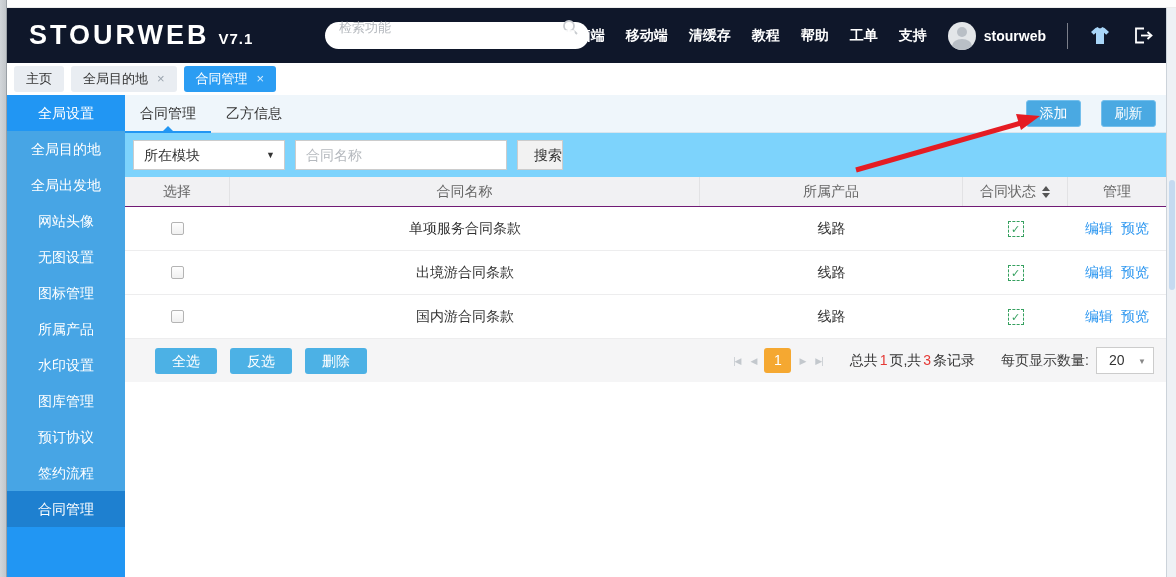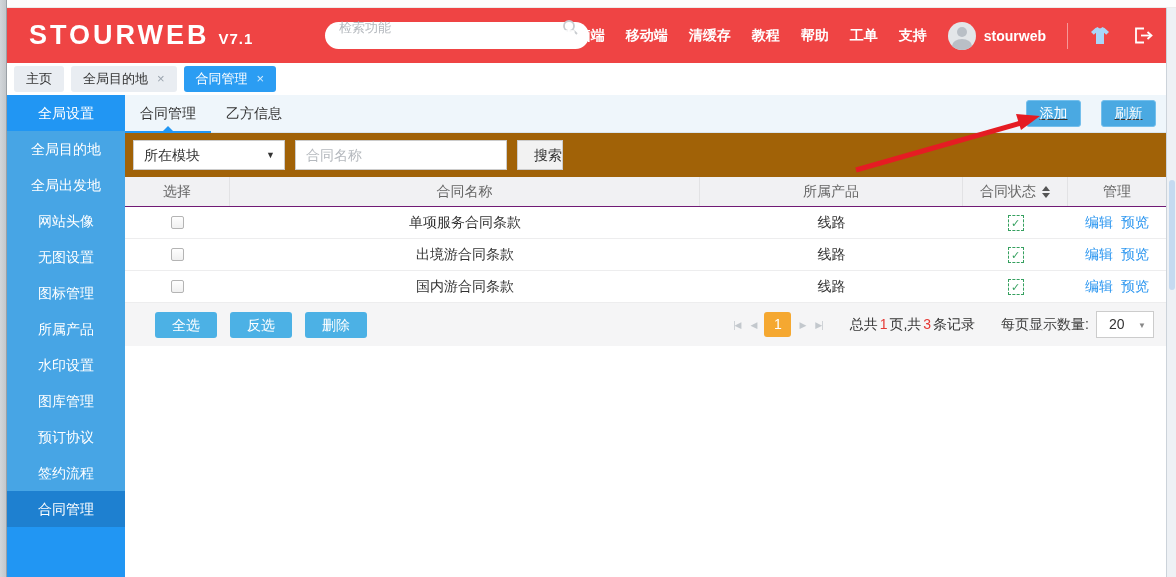--- a/index.html
+++ b/index.html
@@ -11,21 +11,21 @@
   }
   
   .frame-top { position:absolute; left:0; top:0; width:1176px; height:8px; background:#fdfdfd; border-bottom:1px solid #ececec; }
   .frame-left { position:absolute; left:0; top:0; width:7px; height:577px;
     background:linear-gradient(90deg,#d2d6da,#c3c7cb); border-right:1px solid #9aa0a6; }
   .frame-right { position:absolute; left:1166px; top:8px; width:10px; height:569px;
     background:#eef1f5; border-left:1px solid #ccd3da; }
   .frame-right .thumb { position:absolute; left:2px; top:172px; width:6px; height:110px; background:#c5daf0; border-radius:3px; }
 
   
-  .app-header { position:absolute; left:7px; top:8px; width:1159px; height:61px; background:#ef4444; }
+  .app-header { position:absolute; left:7px; top:8px; width:1159px; height:61px; background:#0f172a; }
   .logo-wrap { position:absolute; left:22px; top:0; height:55px; display:flex; align-items:center; color:#fff; }
   .logo { font-size:27px; font-weight:700; letter-spacing:3px; }
   .logo-version { font-size:15px; font-weight:600; letter-spacing:1px; margin-left:9px; margin-top:6px;text-align:center; }
   .hdr-search { position:absolute; left:318px; top:14px; width:264px; height:27px; background:#fff; border-radius:14px; display:flex; align-items:center; padding:0 10px 16px 14px; }
   .hdr-search input { flex:1; border:none; outline:none; font-size:13px; color:#555; background:transparent; font-family:inherit; }
   .hdr-search input::placeholder { color:#b5b9be; }
   .hdr-right { position:absolute; right:12px; top:0; height:55px; display:flex; align-items:center; gap:21px; }
   .hdr-link { color:#fff; font-size:14px; font-weight:600; cursor:pointer; white-space:nowrap; }
   .hdr-user { display:flex; align-items:center; gap:8px; }
   .avatar { width:28px; height:28px; border-radius:50%; background:#e3e6e9; position:relative; overflow:hidden; }
@@ -49,36 +49,36 @@
   .side-item.active { background:#1e80d0; }
 
   
   .main { position:absolute; left:125px; top:95px; width:1041px; height:482px; background:#fff; }
 
   .content-tabs { position:relative; height:38px; background:#eff6fb; border-bottom:1px solid #d9e5ee; display:flex; }
   .ctab { position:relative; padding:0 15px; line-height:37px; font-size:14px; color:#333; cursor:pointer; }
   .ctab.active .underline { position:absolute; left:0; right:0; bottom:-1px; height:2px; background:#2196f3; }
   .ctab.active .pointer { position:absolute; bottom:1px; left:50%; margin-left:-5px; width:0; height:0;
     border-left:5px solid transparent; border-right:5px solid transparent; border-bottom:5px solid #2196f3; }
-  .ctab-buttons { position:absolute; right:10px; top:5px; display:flex; gap:20px;text-decoration:underline; }
+  .ctab-buttons { position:absolute; right:10px; top:5px; display:flex; gap:20px; }
   .btn-blue { width:55px; height:27px; background:#4aa9e2; border:1px solid #74bfec; border-radius:3px; color:#fff; font-size:14px; text-align:center; line-height:25px; cursor:pointer; }
 
-  .filter-row { height:44px; padding:7px 0 0 8px; display:flex; align-items:flex-start; background:#a16207; }
+  .filter-row { height:44px; padding:7px 0 0 8px; display:flex; align-items:flex-start; background:#7dd3fc; }
   .fake-select { position:relative; width:152px; height:30px; border:1px solid #ccc; background:#fff; line-height:28px; padding:0 24px 0 10px; font-size:14px; color:#333; cursor:pointer; }
   .fake-select .arrow { position:absolute; right:9px; top:0; line-height:28px; font-size:9px; color:#333; }
   .filter-input { width:212px; height:30px; border:1px solid #ccc; margin-left:10px; padding:0 10px; font-size:14px; color:#333; outline:none; font-family:inherit; }
   .filter-input::placeholder { color:#b5b9be; }
   .btn-search { width:46px; height:30px; margin-left:10px; background:#f2f2f2; border:1px solid #ccc; font-size:14px; color:#333; cursor:pointer; line-height:28px; text-align:right; }
 
   .thead { display:flex; height:30px; background:#f1f1f3; border-bottom:1px solid #701a75; color:#666; font-size:14px; }
   .th { display:flex; align-items:center; justify-content:center; border-right:1px solid #e2e2e4; }
   .th:last-child { border-right:none; }
   .c-sel { width:105px; } .c-name { width:470px; } .c-prod { width:263px; } .c-status { width:105px; } .c-mgmt { width:98px; }
 
-  .trow { display:flex; height:32px; border-bottom:1px solid #ededee; background:#fff; }
+  .trow { display:flex; height:44px; border-bottom:1px solid #ededee; background:#fff; }
   .td { display:flex; align-items:center; justify-content:center; font-size:14px; color:#333; }
   .checkbox { width:13px; height:13px; border:1px solid #b4b4b4; border-radius:2px; background:linear-gradient(#fefefe,#f0f0f0); cursor:pointer; }
   .status-ok { width:16px; height:16px; border:1px dashed #35a05f; color:#35a05f; font-size:11px; font-weight:bold; line-height:14px; text-align:center; cursor:pointer; }
   .link { color:#2b96f0; cursor:pointer; }
   .link + .link { margin-left:8px; }
 
   .tfoot { position:relative; height:43px; background:#f5f5f6; display:flex; align-items:center; padding:0 12px 0 30px; }
   .btn-foot { width:62px; height:26px; background:#4cb1e5; border:none; border-radius:3px; color:#fff; font-size:14px; line-height:26px; text-align:center; cursor:pointer; margin-right:13px; }
   .pager { margin-left:auto; display:flex; align-items:center; }
   .pg-arrow { color:#c3c8cd; font-size:9px; letter-spacing:-1px; padding:0 5px; cursor:pointer; }

